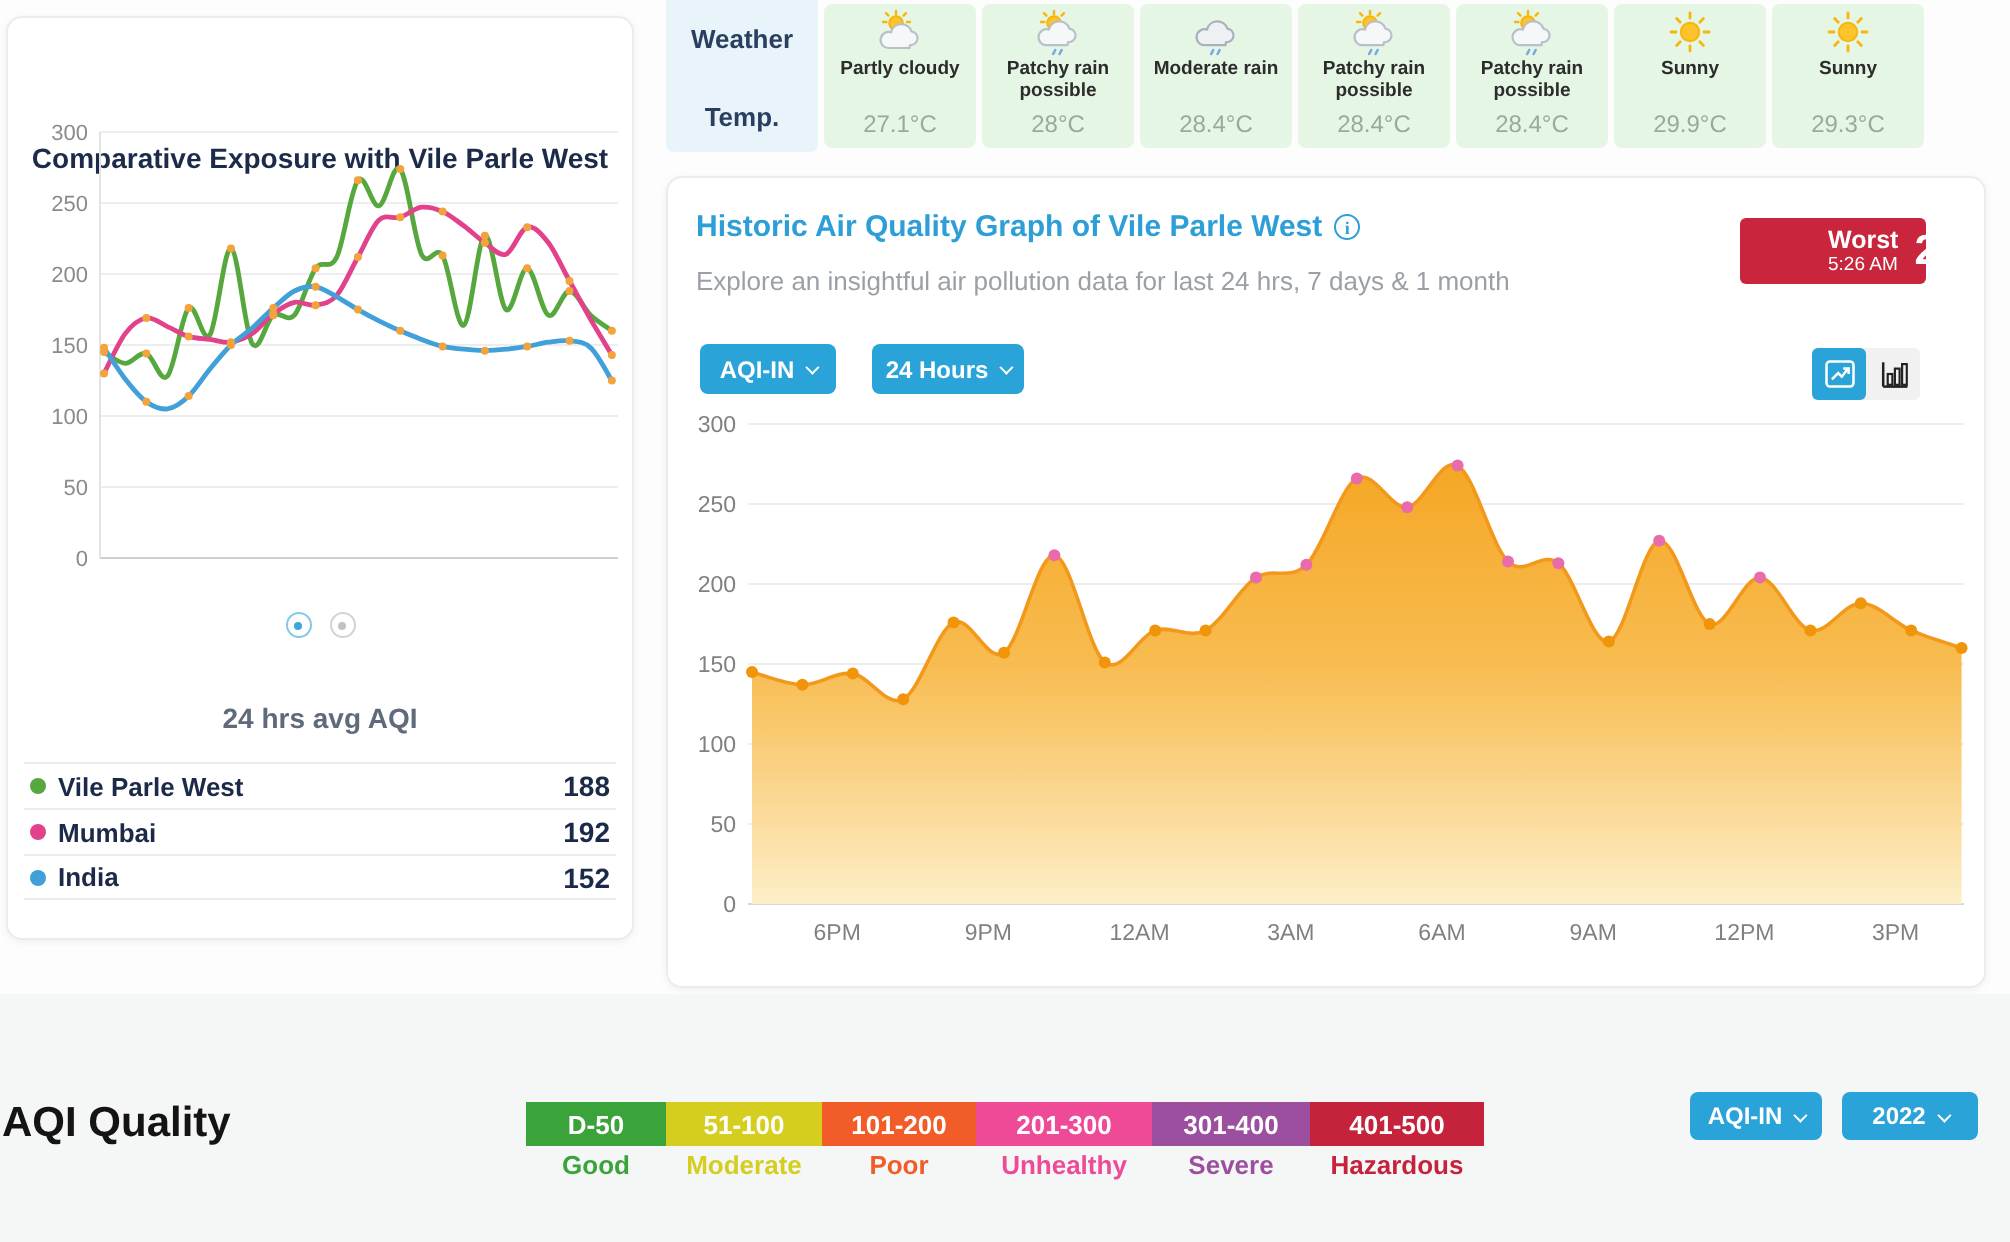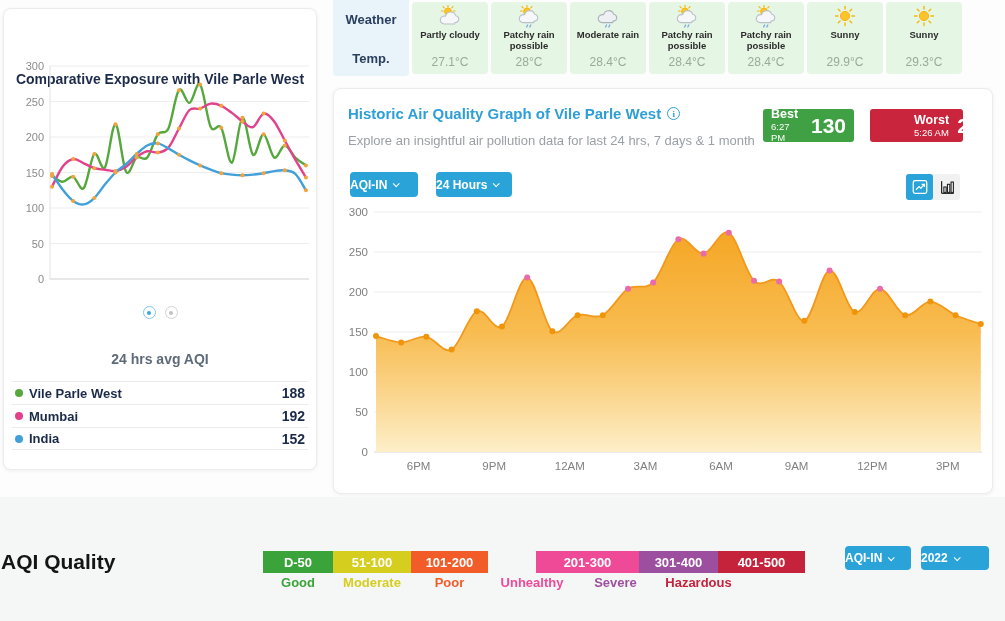--- a/index.html
+++ b/index.html
@@ -43,21 +43,21 @@
              font-size:9px; font-weight:700; align-items:center; justify-content:center; font-family:"Liberation Serif", serif; cursor:pointer; }
   .m-sub { position:absolute; left:14px; top:44px; font-size:13px; color:#9aa0a6; }
   .badge { position:absolute; top:20px; height:33px; border-radius:3px; color:#fff; display:flex; align-items:center; padding:0 8px; gap:8px; }
   .badge .bcol { display:flex; flex-direction:column; justify-content:center; }
   .badge .blab { font-size:12.5px; font-weight:700; line-height:13px; }
   .badge .btime { font-size:9.5px; line-height:11px; }
   .badge .bval { font-size:21px; font-weight:800; margin-left:auto; }
   .badge.best { left:429px; width:91px; }
   .badge.worst { left:536px; width:93px; }
   .ddl { position:absolute; height:25px; border:none; border-radius:4px; color:#fff; font-size:12px; font-weight:700;
-         display:flex; align-items:center; justify-content:flex-start; gap:6px; cursor:pointer; font-family:inherit; }
+         display:flex; align-items:center; justify-content:center; gap:6px; cursor:pointer; font-family:inherit; }
   .chev { width:5px; height:5px; border-right:1.6px solid #fff; border-bottom:1.6px solid #fff; transform:rotate(45deg) translateY(-1px); }
   .toggles { position:absolute; left:572px; top:85px; display:flex; background:#f1f1f1; border-radius:3px; }
   .tbtn { width:27px; height:26px; display:flex; align-items:center; justify-content:center; cursor:pointer; border-radius:3px; }
   .tbtn.active { background:#29a3d8; }
   #main-chart { position:absolute; left:14px; top:111px; width:640px; height:285px; }
 
   
   .bottom { position:absolute; left:0; top:497px; width:1005px; height:124px; background:#f5f6f6; }
   .cal-head { position:absolute; left:1px; top:53px; font-size:21px; font-weight:800; color:#141414; }
   .scale { position:absolute; left:263px; top:54px; display:flex; }
@@ -288,27 +288,20 @@
 
     </div>
   </section>
 
   <section class="card main-card">
     <h3 class="m-title">
       <span>Historic Air Quality Graph of Vile Parle West</span>
       <span class="info-ic">i</span>
     </h3>
 
-    <div class="badge best" style="background: rgb(63, 160, 68);">
-      <div class="bcol">
-        <span class="blab">Best</span>
-        <span class="btime">6:27 PM</span>
-      </div>
-      <span class="bval">130</span>
-    </div>
     <div class="badge worst" style="background: rgb(201, 37, 60); padding-left: 44px;">
       <div class="bcol">
         <span class="blab">Worst</span>
         <span class="btime">5:26 AM</span>
       </div>
       <span class="bval">274</span>
     </div>
 
     <p class="m-sub">Explore an insightful air pollution data for last 24 hrs, 7 days &amp; 1 month</p>
 
@@ -400,21 +393,21 @@
       </svg>
   </section>
 
   <section class="bottom">
     <h1 class="cal-head">AQI Quality</h1>
 
     <div class="scale">
       <div class="seg" style="background: rgb(58, 164, 58); width: 70px;">D-50</div>
       <div class="seg" style="background: rgb(213, 206, 31); width: 78px;">51-100</div>
       <div class="seg" style="background: rgb(242, 92, 40); width: 77px;">101-200</div>
-      <div class="seg" style="background: rgb(239, 74, 151); width: 103px; margin-left: 48px;">201-300</div>
+      <div class="seg" style="background: rgb(239, 74, 151); width: 88px;">201-300</div>
       <div class="seg" style="background: rgb(156, 79, 159); width: 79px;">301-400</div>
       <div class="seg" style="background: rgb(197, 35, 60); width: 87px;">401-500</div>
     </div>
     <div class="scale-labels">
       <div class="slab" style="color: rgb(58, 164, 58); width: 70px;">Good</div>
       <div class="slab" style="color: rgb(213, 206, 31); width: 78px;">Moderate</div>
       <div class="slab" style="color: rgb(242, 92, 40); width: 77px;">Poor</div>
       <div class="slab" style="color: rgb(239, 74, 151); width: 88px;">Unhealthy</div>
       <div class="slab" style="color: rgb(156, 79, 159); width: 79px;">Severe</div>
       <div class="slab" style="color: rgb(197, 35, 60); width: 87px;">Hazardous</div>

